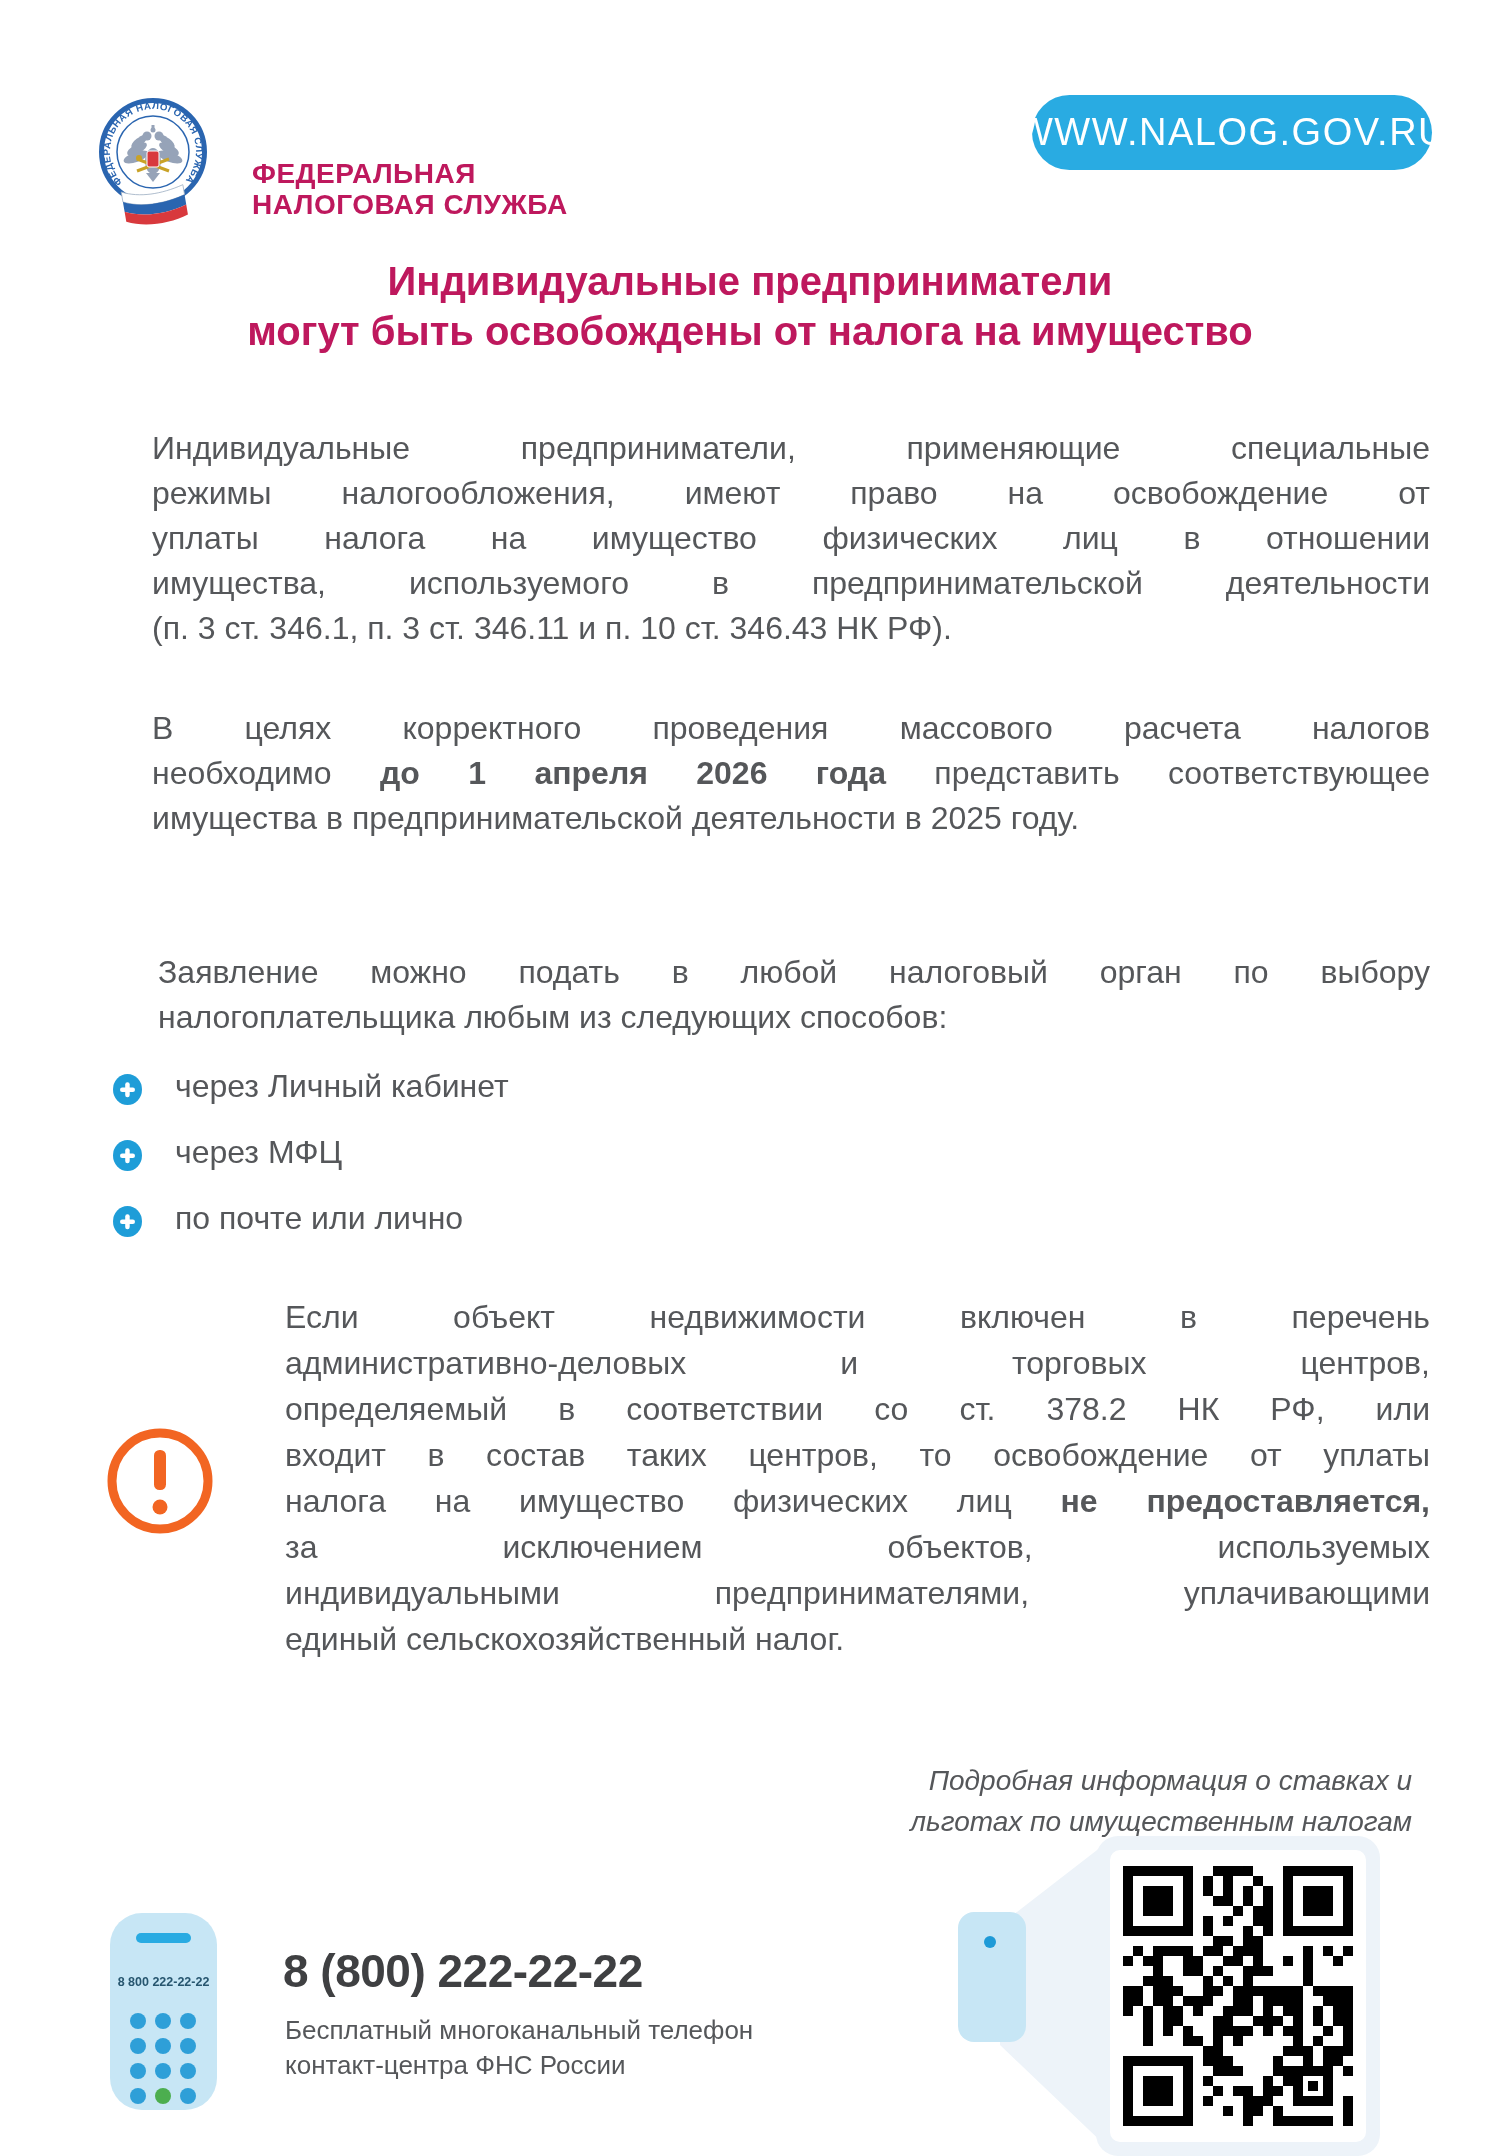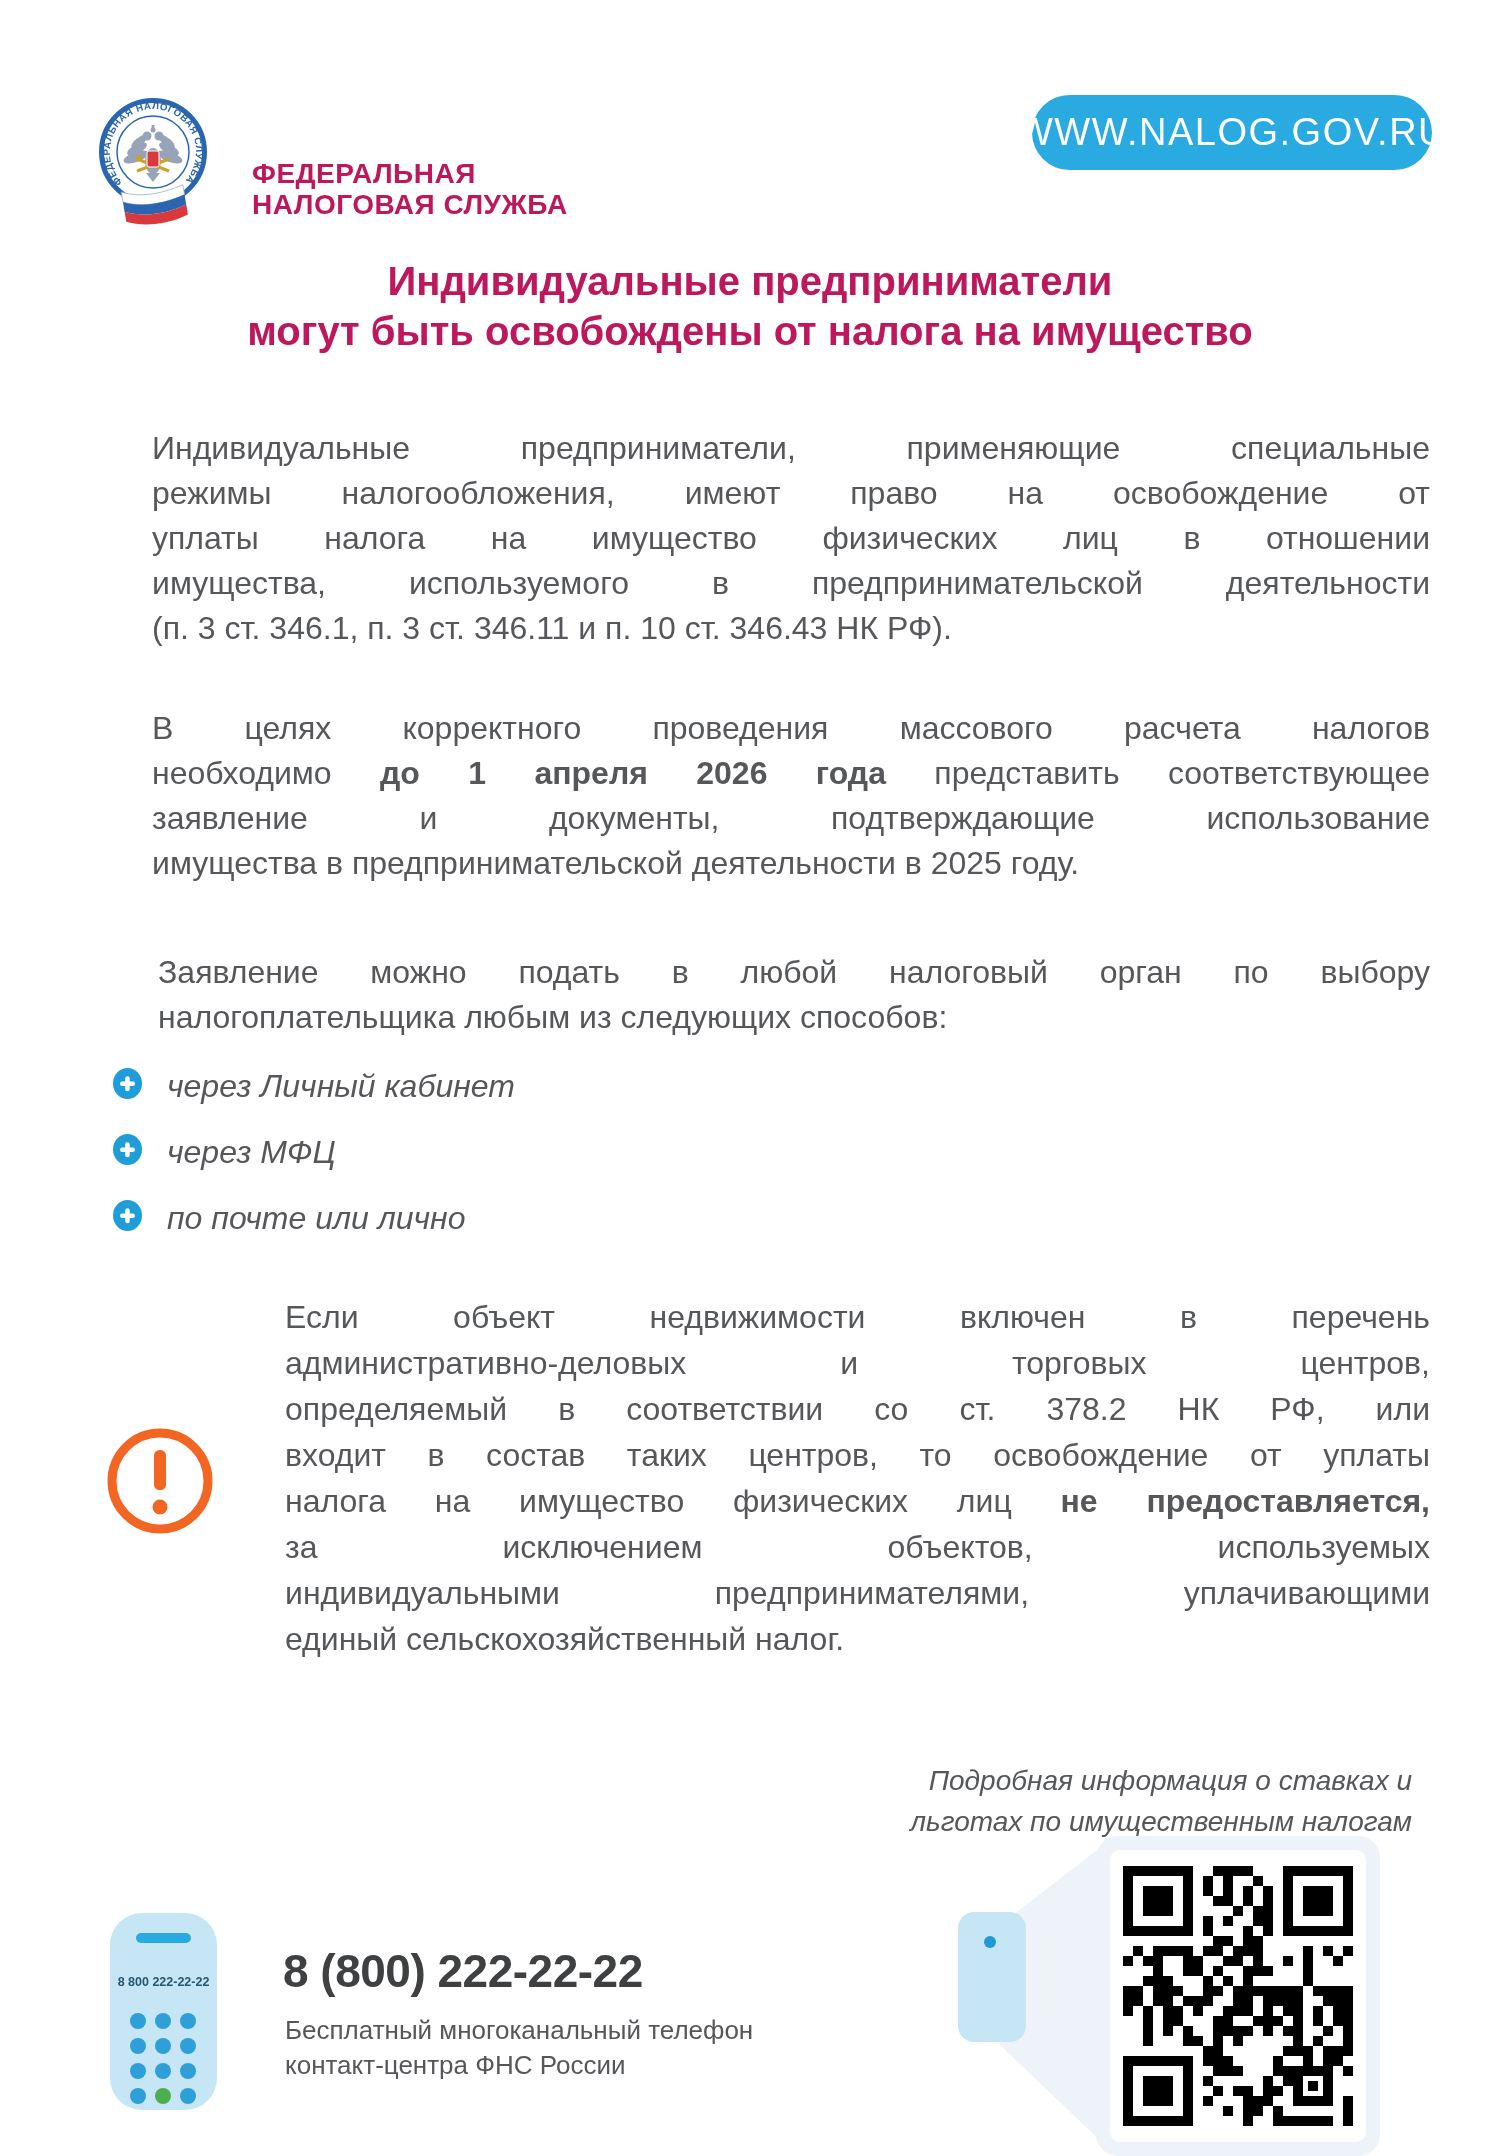--- a/index.html
+++ b/index.html
@@ -31,21 +31,21 @@
   
   .para{position:absolute; font-size:32px; line-height:45px; color:#55575A;margin-left:40px;}
   .tline{text-align:left;}
   .tline.just{text-align:justify; text-align-last:justify; -moz-text-align-last:justify;}
   .b{font-weight:bold;}
   .p1{left:112px; top:426px;  width:1278px;}
   .p2{left:112px; top:706px;  width:1278px;}
   .p3{left:118px; top:950px;  width:1272px;}
   
   .bullets{position:absolute; left:112px; top:1068px; display:flex; flex-direction:column; gap:29px;}
-  .bullet-item{display:flex; align-items:flex-start; gap:24px;font-style:italic;}
+  .bullet-item{display:flex; align-items:flex-end; gap:32px;}
   .bullet-item .label{font-size:32px; color:#55575A;}
   
   .warn-icon{position:absolute; left:103px; top:1424px; width:114px; height:114px;}
   .warn{left:245px; top:1294px; width:1145px; line-height:46px;}
   
   .caption{
     position:absolute; right:88px; top:1760px; width:600px;
     text-align:right; font-style:italic; font-size:28px; line-height:41px; color:#55575A;
   }
   
@@ -127,21 +127,20 @@
   <div class="para p1">
       <div class="tline just"><span>Индивидуальные предприниматели, применяющие специальные</span></div>
       <div class="tline just"><span>режимы налогообложения, имеют право на освобождение от</span></div>
       <div class="tline just"><span>уплаты налога на имущество физических лиц в отношении</span></div>
       <div class="tline just"><span>имущества, используемого в предпринимательской деятельности</span></div>
       <div class="tline"><span>(п. 3 ст. 346.1, п. 3 ст. 346.11 и п. 10 ст. 346.43 НК РФ).</span></div>
     </div>
   <div class="para p2">
       <div class="tline just"><span>В целях корректного проведения массового расчета налогов</span></div>
       <div class="tline just"><span>необходимо </span><span class="b">до 1 апреля 2026 года</span><span> представить соответствующее</span></div>
-      <div class="tline just"><span>заявление и документы, подтверждающие использование</span></div>
       <div class="tline"><span>имущества в предпринимательской деятельности в 2025 году.</span></div>
     </div>
   <div class="para p3">
       <div class="tline just"><span>Заявление можно подать в любой налоговый орган по выбору</span></div>
       <div class="tline"><span>налогоплательщика любым из следующих способов:</span></div>
     </div>
 
   <div class="bullets">
     <div class="bullet-item">
       <svg width="31" height="31" viewBox="0 0 31 31">

